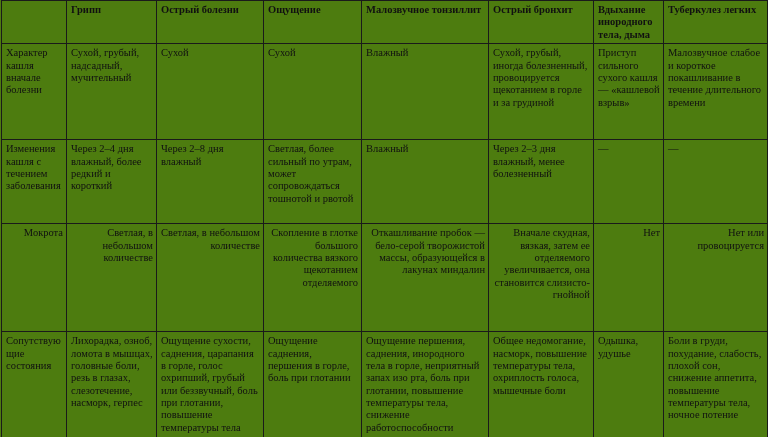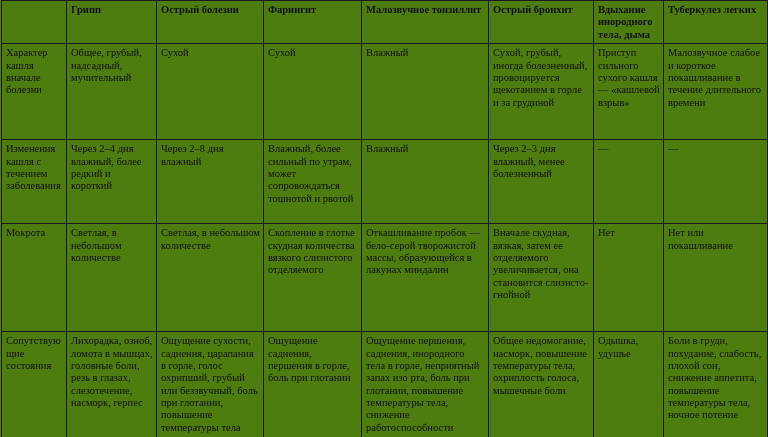--- a/index.html
+++ b/index.html
@@ -46,21 +46,21 @@
   col.c1 { width: 90px; }
   col.c2 { width: 107px; }
   col.c3 { width: 98px; }
   col.c4 { width: 127px; }
   col.c5 { width: 105px; }
   col.c6 { width: 70px; }
   col.c7 { width: 104px; }
   
   tr.r0 td { height: 90px; }
   tr.r1 td { height: 78px; }
-  tr.r2 td { height: 102px; }
+  tr.r2 td { height: 102px; text-align: right; }
   tr.r3 td { height: 121px; }
 </style>
 </head>
 <body>
 
 <div class="page">
   <table class="diseases">
     <colgroup>
       <col class="c0">
         <col class="c1">
@@ -69,57 +69,57 @@
       <col class="c4">
         <col class="c5">
         <col class="c6">
         <col class="c7">
     </colgroup>
     <thead>
       <tr>
         <th></th>
         <th>Грипп</th>
         <th>Острый болезни</th>
-        <th>Фарингит</th>
+        <th>Ощущение</th>
         <th>Малозвучное тонзиллит</th>
         <th>Острый бронхит</th>
         <th>Вдыхание инородного тела, дыма</th>
         <th>Туберкулез легких</th>
       </tr>
     </thead>
     <tbody>
       <tr class="r0">
         <td class="rowlabel">Характер кашля вначале болезни</td>
-        <td>Общее, грубый, надсадный, мучительный</td>
+        <td>Сухой, грубый, надсадный, мучительный</td>
         <td>Сухой</td>
         <td>Сухой</td>
         <td>Влажный</td>
         <td>Сухой, грубый, иногда болезненный, провоцируется щекотанием в горле и за грудиной</td>
         <td>Приступ сильного сухого кашля — «кашлевой взрыв»</td>
         <td>Малозвучное слабое и короткое покашливание в течение длительного времени</td>
       </tr>
       <tr class="r1">
         <td class="rowlabel">Изменения кашля с течением заболевания</td>
         <td>Через 2–4 дня влажный, более редкий и короткий</td>
         <td>Через 2–8 дня влажный</td>
-        <td>Влажный, более сильный по утрам, может сопровождаться тошнотой и рвотой</td>
+        <td>Светлая, более сильный по утрам, может сопровождаться тошнотой и рвотой</td>
         <td>Влажный</td>
         <td>Через 2–3 дня влажный, менее болезненный</td>
         <td>—</td>
         <td>—</td>
       </tr>
       <tr class="r2">
         <td class="rowlabel">Мокрота</td>
         <td>Светлая, в небольшом количестве</td>
         <td>Светлая, в небольшом количестве</td>
-        <td>Скопление в глотке скудная количества вязкого слизистого отделяемого</td>
+        <td>Скопление в глотке большого количества вязкого щекотанием отделяемого</td>
         <td>Откашливание пробок — бело-серой творожистой массы, образующейся в лакунах миндалин</td>
         <td>Вначале скудная, вязкая, затем ее отделяемого увеличивается, она становится слизисто-гнойной</td>
         <td>Нет</td>
-        <td>Нет или покашливание</td>
+        <td>Нет или провоцируется</td>
       </tr>
       <tr class="r3">
         <td class="rowlabel">Сопутствующие состояния</td>
         <td>Лихорадка, озноб, ломота в мышцах, головные боли, резь в глазах, слезотечение, насморк, герпес</td>
         <td>Ощущение сухости, саднения, царапания в горле, голос охрипший, грубый или беззвучный, боль при глотании, повышение температуры тела</td>
         <td>Ощущение саднения, першения в горле, боль при глотании</td>
         <td>Ощущение першения, саднения, инородного тела в горле, неприятный запах изо рта, боль при глотании, повышение температуры тела, снижение работоспособности</td>
         <td>Общее недомогание, насморк, повышение температуры тела, охриплость голоса, мышечные боли</td>
         <td>Одышка, удушье</td>
         <td>Боли в груди, похудание, слабость, плохой сон, снижение аппетита, повышение температуры тела, ночное потение</td>

